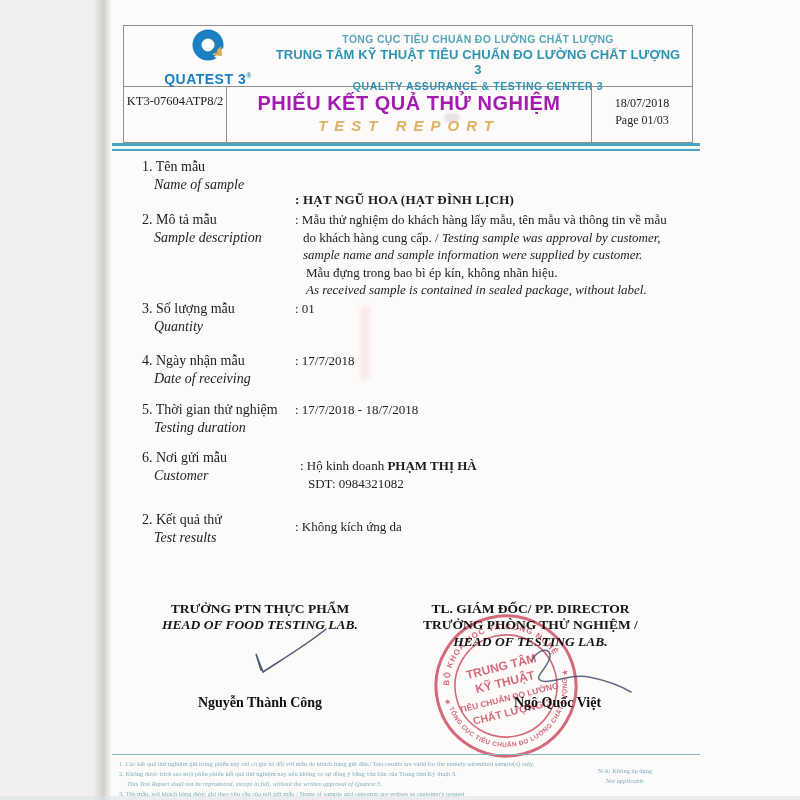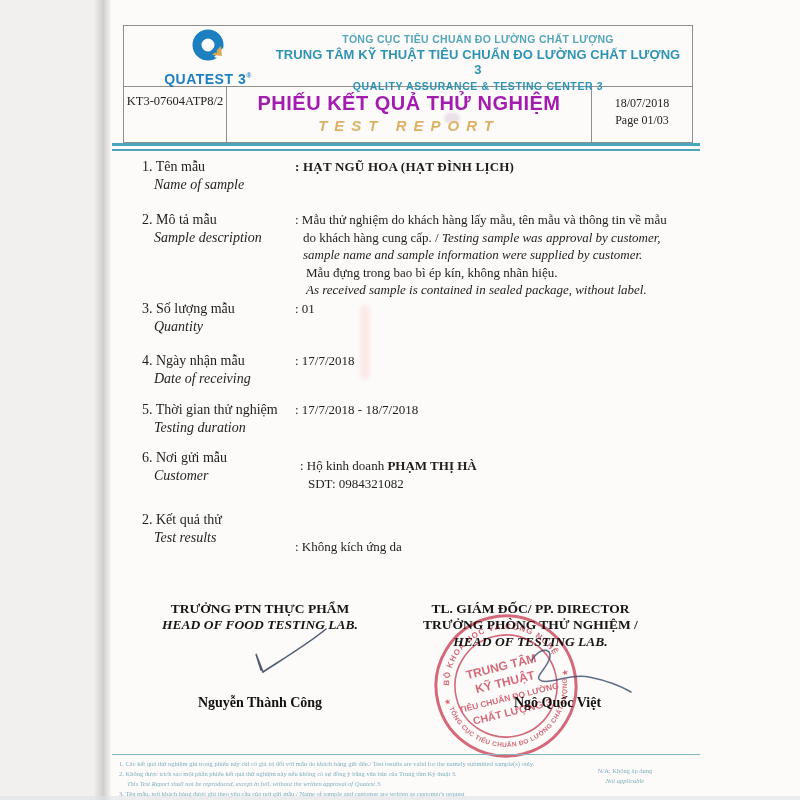--- a/index.html
+++ b/index.html
@@ -32,21 +32,21 @@
     font-size:20px;letter-spacing:.5px;}
   .title-en{color:#ddb264;font-family:"Liberation Sans",sans-serif;font-weight:bold;
     font-style:italic;font-size:15px;letter-spacing:7px;margin-top:2px;}
   .teal-rule{position:absolute;left:112px;top:143px;width:588px;height:3px;
     border-top:3px solid #4aa4bf;border-bottom:2px solid #4aa4bf;}
 
   
   .sec-label{position:absolute;left:142px;width:150px;font-size:14px;color:#1d1d1d;line-height:1.3;}
   .sec-label .en{font-style:italic;padding-left:12px;display:block;}
   .sec-value{position:absolute;left:295px;width:400px;font-size:13px;color:#1d1d1d;line-height:1.35;}
-  .v-bold{font-weight:bold;}
+  .v-bold{font-weight:bold;margin-top:33px;}
   .v-it{font-style:italic;}
   .cont{padding-left:8px;}
 
   
   .sig-title{position:absolute;text-align:center;font-weight:bold;font-size:13.5px;
     color:#151515;line-height:1.22;margin-top:9px;}
   .sig-title .it{font-style:italic;display:block;}
   .sig-name{position:absolute;text-align:center;font-weight:bold;font-size:14px;color:#111;}
   .stamp-wrap{position:absolute;left:432px;top:612px;width:148px;height:148px;
     transform:rotate(-14deg);opacity:.82;mix-blend-mode:multiply;}
@@ -153,21 +153,21 @@
     <div>
       <span>: Hộ kinh doanh </span><span class="v-bold">PHẠM THỊ HÀ</span>
     </div>
     <div class="cont">SDT: 0984321082</div>
   </div>
 
   <div class="sec-label" style="top:511px;">
     <span>2. Kết quả thử</span>
     <span class="en">Test results</span>
   </div>
-  <div class="sec-value" style="top:518px;margin-top:20px;">: Không kích ứng da</div>
+  <div class="sec-value" style="top:518px;">: Không kích ứng da</div>
 
   <div class="sig-title" style="left:160px;top:592px;width:200px;">
     <span>TRƯỞNG PTN THỰC PHẨM</span>
     <span class="it">HEAD OF FOOD TESTING LAB.</span>
   </div>
   <svg class="sig-stroke" style="left:238px;top:626px;" width="92" height="52" viewBox="0 0 92 52">
     <path d="M88,3 C70,18 40,36 25,46 L18,28 L23,44" fill="none" stroke="#33415c" stroke-width="1.6" stroke-linecap="round" opacity=".85"></path>
   </svg>
   <div class="sig-name" style="left:185px;top:695px;width:150px;">Nguyễn Thành Công</div>
 

